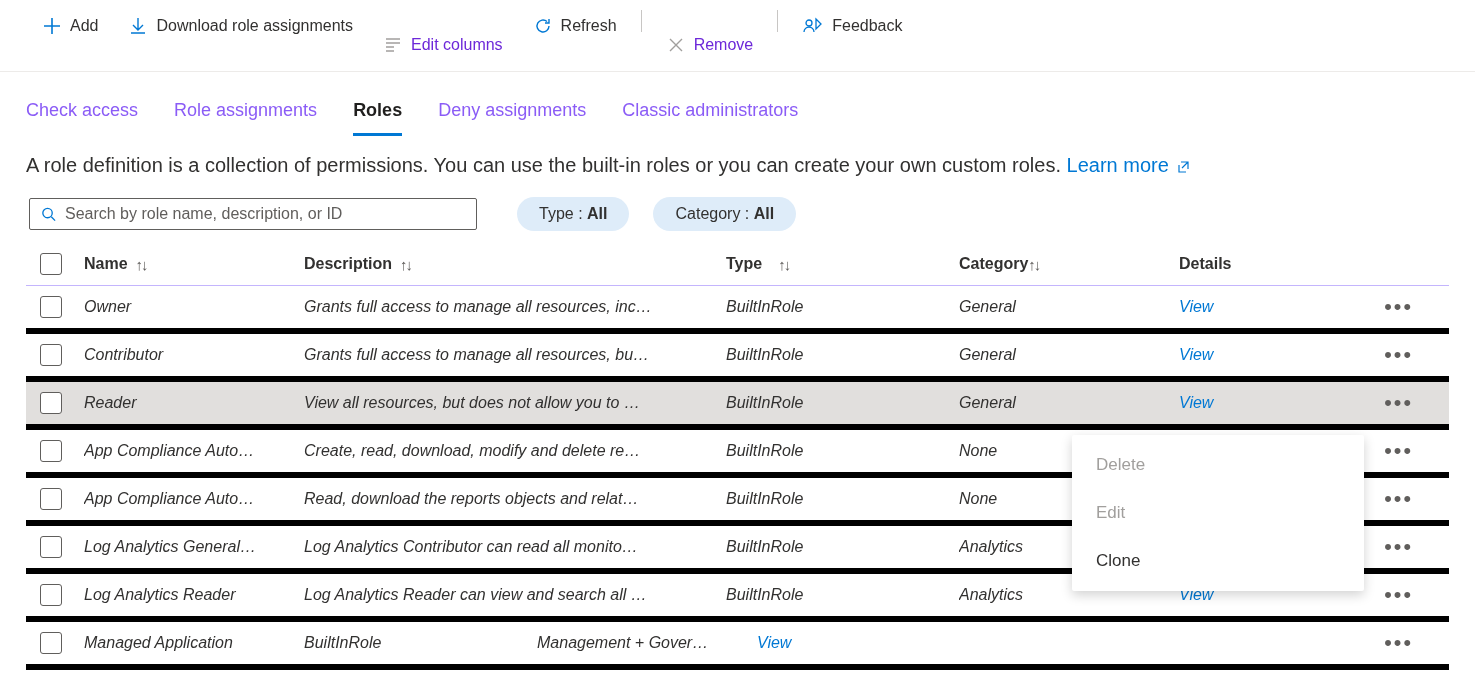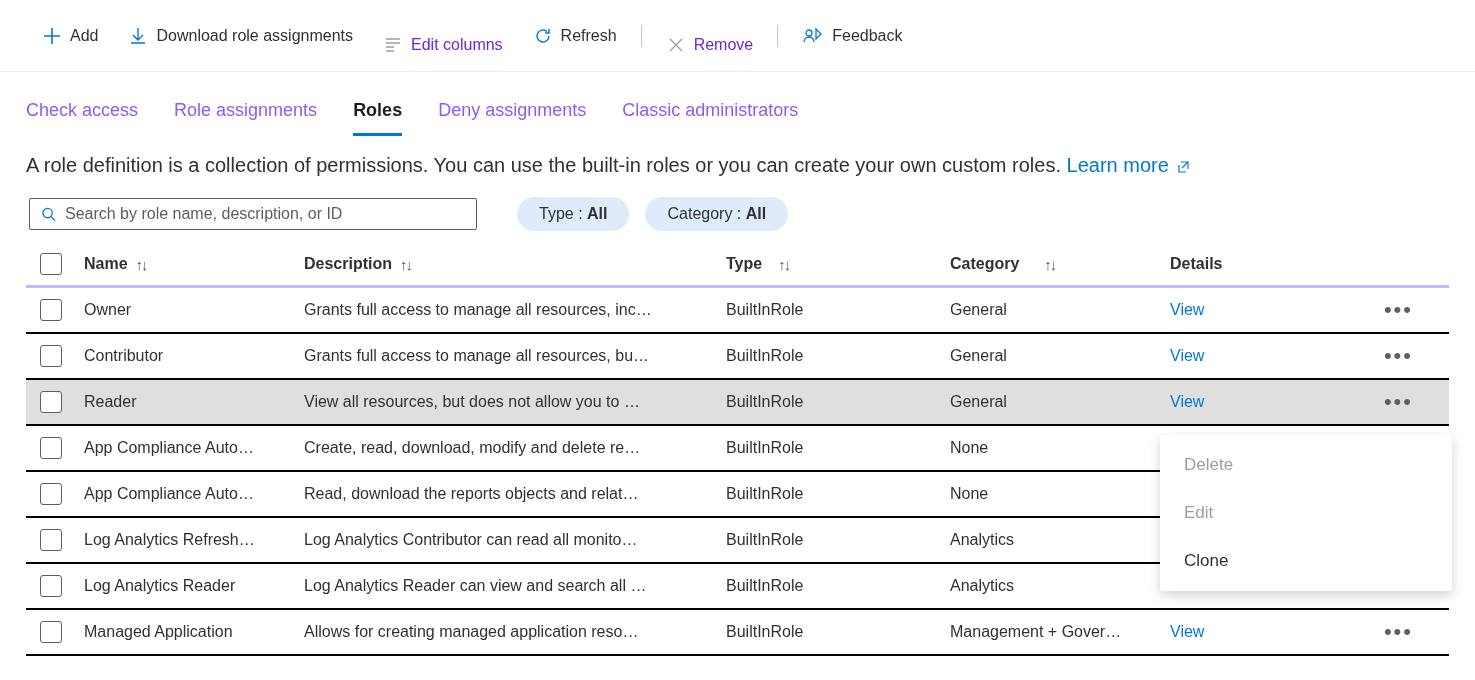--- a/index.html
+++ b/index.html
@@ -10,21 +10,21 @@
       background: #fff;
       width: 1475px;
       height: 680px;
       overflow: hidden;
       position: relative;
     }
 
     
     .toolbar {
       display: flex;
-      align-items: center;
+      align-items: flex-start;
       padding: 10px 24px 10px 30px;
       border-bottom: 1px solid #edebe9;
       gap: 6px;
     }
     .toolbar-item {
       display: flex;
       align-items: center;
       gap: 8px;
       padding: 6px 12px;
       cursor: pointer;
@@ -87,58 +87,59 @@
       gap: 8px;
     }
     .search-box input {
       border: none;
       outline: none;
       font-size: 16px;
       width: 100%;
       color: #323130;
     }
     .search-box input::placeholder { color: #605e5c; }
-    .filter-pills { display: flex; gap: 16px; justify-content: space-between; }
+    .filter-pills { display: flex; gap: 24px; justify-content: space-between; }
     .pill {
       background: #deecf9;
       border-radius: 20px;
       padding: 8px 22px;
       font-size: 16px;
       cursor: pointer;
       color: #323130;
     }
     .pill .pill-value { font-weight: 600; }
 
     
     .table-wrap { padding: 0 26px; }
     .table-header {
       display: flex;
       align-items: center;
-      border-bottom: 3px solid #c4b5fd;
+      border-bottom: 1px solid #c4b5fd;
       padding: 10px 10px 10px 14px;
       font-weight: 600;
       font-size: 16px;
     }
     .col-check { width: 44px; display:flex; align-items:center; }
     .col-name { width: 220px; display:flex; align-items:center; gap:8px; }
     .col-desc { width: 422px; display:flex; align-items:center; gap:8px; padding-right:10px; }
     .col-type { width: 224px; display:flex; align-items:center; gap:16px; }
-    .col-cat { width: 220px; display:flex; align-items:center; gap:25px; }
+    .col-cat { width: 220px; display:flex; align-items:center; gap:0;margin-left:9px; }
     .col-details { width: 200px; display:flex; align-items:center; }
     .col-actions { flex: 1; display:flex; justify-content:flex-end; padding-right:26px; }
 
     .sort-icon { color:#605e5c; font-size:15px; letter-spacing:-2px; }
 
     .table-row {
       display: flex;
       align-items: center;
-      border-bottom: 2px solid #000000;
+      border-bottom: 6px solid #000000;
       padding: 10px 10px 10px 14px;
       font-size: 16px;
       min-height: 46px;
+      font-style: italic;
     }
     .table-row.highlighted { background: #e1dfdd; }
     .table-row .col-name,
     .table-row .col-desc,
     .table-row .col-type,
     .table-row .col-cat {
       white-space: nowrap;
       overflow: hidden;
       text-overflow: ellipsis;
       display: block;
@@ -158,21 +159,21 @@
       border: 1px solid #605e5c;
       border-radius: 3px;
       cursor: pointer;
       background:#fff;
     }
 
     
     .context-menu {
       position: absolute;
       top: 435px;
-      left: 1160px;
+      left: 1072px;
       width: 292px;
       background: #fff;
       box-shadow: 0 4px 12px rgba(0,0,0,0.18);
       border-radius: 2px;
       padding: 6px 0;
       z-index: 100;
     }
     .context-item {
       padding: 14px 24px;
       font-size: 17px;
@@ -363,21 +364,21 @@
           <span class="view-link">View</span>
         </div>
     <div class="col-actions">
           <span class="more-dots">•••</span>
         </div>
   </div>
       <div class="table-row">
     <div class="col-check">
           <div class="checkbox"></div>
         </div>
-    <div class="col-name ellip">Log Analytics Refresh…</div>
+    <div class="col-name ellip">Log Analytics General…</div>
     <div class="col-desc ellip">Log Analytics Contributor can read all monito…</div>
     <div class="col-type ellip">BuiltInRole</div>
     <div class="col-cat ellip">Analytics</div>
     <div class="col-details">
           <span class="view-link">View</span>
         </div>
     <div class="col-actions">
           <span class="more-dots">•••</span>
         </div>
   </div>
@@ -394,21 +395,20 @@
         </div>
     <div class="col-actions">
           <span class="more-dots">•••</span>
         </div>
   </div>
       <div class="table-row">
     <div class="col-check">
           <div class="checkbox"></div>
         </div>
     <div class="col-name ellip">Managed Application</div>
-    <div class="col-desc ellip">Allows for creating managed application reso…</div>
     <div class="col-type ellip">BuiltInRole</div>
     <div class="col-cat ellip">Management + Gover…</div>
     <div class="col-details">
           <span class="view-link">View</span>
         </div>
     <div class="col-actions">
           <span class="more-dots">•••</span>
         </div>
   </div>
     </div>

